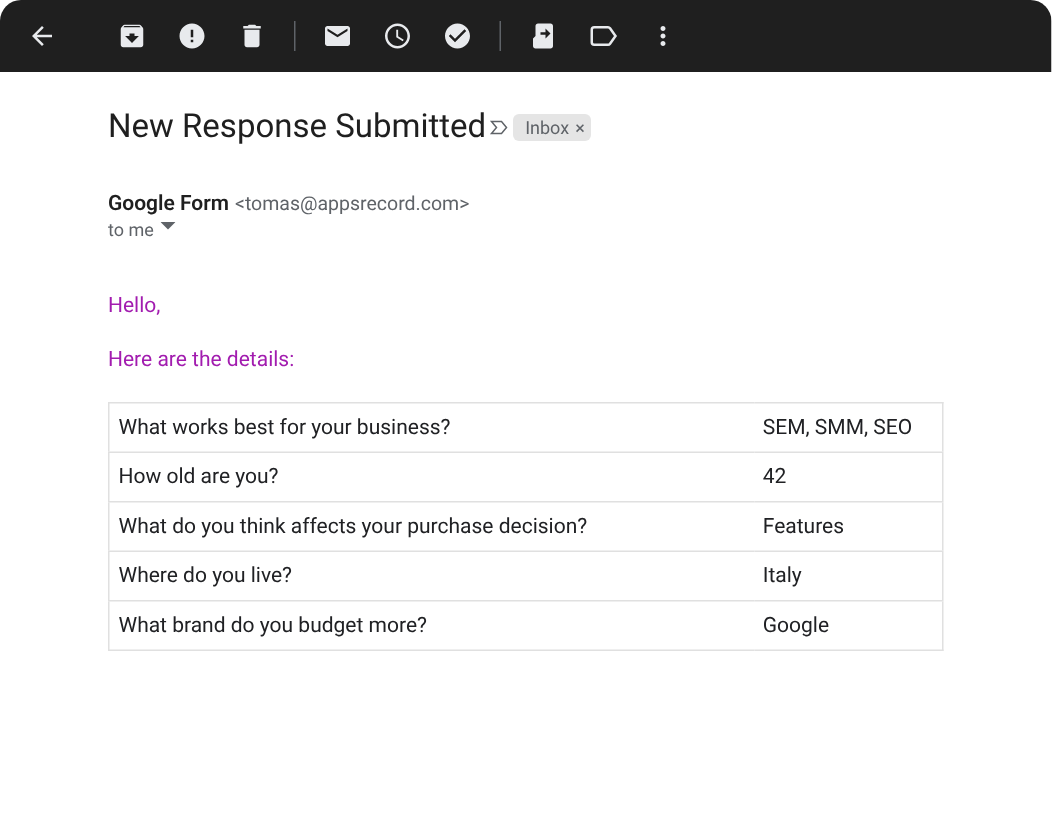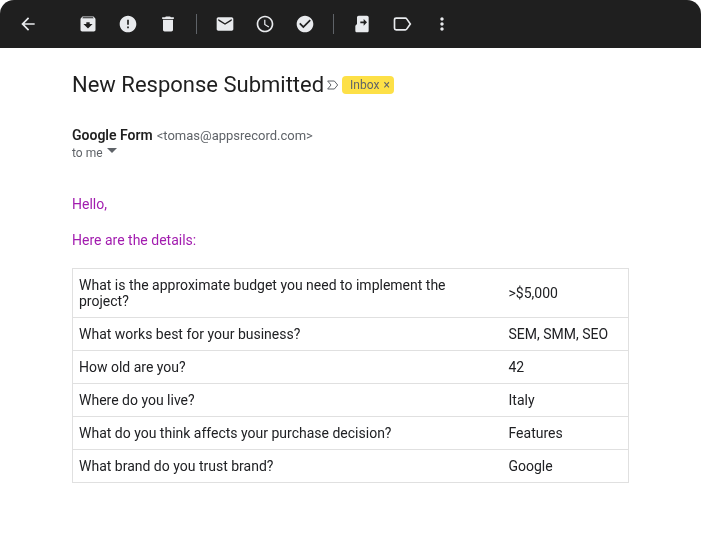--- a/index.html
+++ b/index.html
@@ -51,21 +51,21 @@
     font-weight: 400;
     color: #1f1f1f;
   }
   .imp-marker {
     width: 18px; height: 18px;
     display:flex;align-items:center;justify-content:center;
     color:#5f6368;
   }
   .imp-marker svg{width:16px;height:16px;fill:none;stroke:currentColor;stroke-width:1.5}
   .label-chip {
-    background: #fde047;
+    background: #e5e5e5;
     color: #5f6368;
     font-size: 12px;
     padding: 2px 4px 2px 8px;
     border-radius: 4px;
     display: flex;
     align-items: center;
     gap: 4px;
   }
   .label-chip .x { font-size: 12px; cursor:pointer; }
   .sender-row {
@@ -195,38 +195,34 @@
   </div>
 
   <div class="body-text">
     <p>Hello,</p>
     <p>Here are the details:</p>
   </div>
 
   <table class="resp-table">
     <tbody id="resp-body">
         <tr>
-          <td class="q">What is the approximate budget you need to implement the project?</td>
-          <td>&gt;$5,000</td>
-        </tr>
-        <tr>
           <td class="q">What works best for your business?</td>
           <td>SEM, SMM, SEO</td>
         </tr>
         <tr>
           <td class="q">How old are you?</td>
           <td>42</td>
         </tr>
         <tr>
+          <td class="q">What do you think affects your purchase decision?</td>
+          <td>Features</td>
+        </tr>
+        <tr>
           <td class="q">Where do you live?</td>
           <td>Italy</td>
         </tr>
         <tr>
-          <td class="q">What do you think affects your purchase decision?</td>
-          <td>Features</td>
-        </tr>
-        <tr>
-          <td class="q">What brand do you trust brand?</td>
+          <td class="q">What brand do you budget more?</td>
           <td>Google</td>
         </tr>
       </tbody>
   </table>
 </div>
 
 </body></html>

